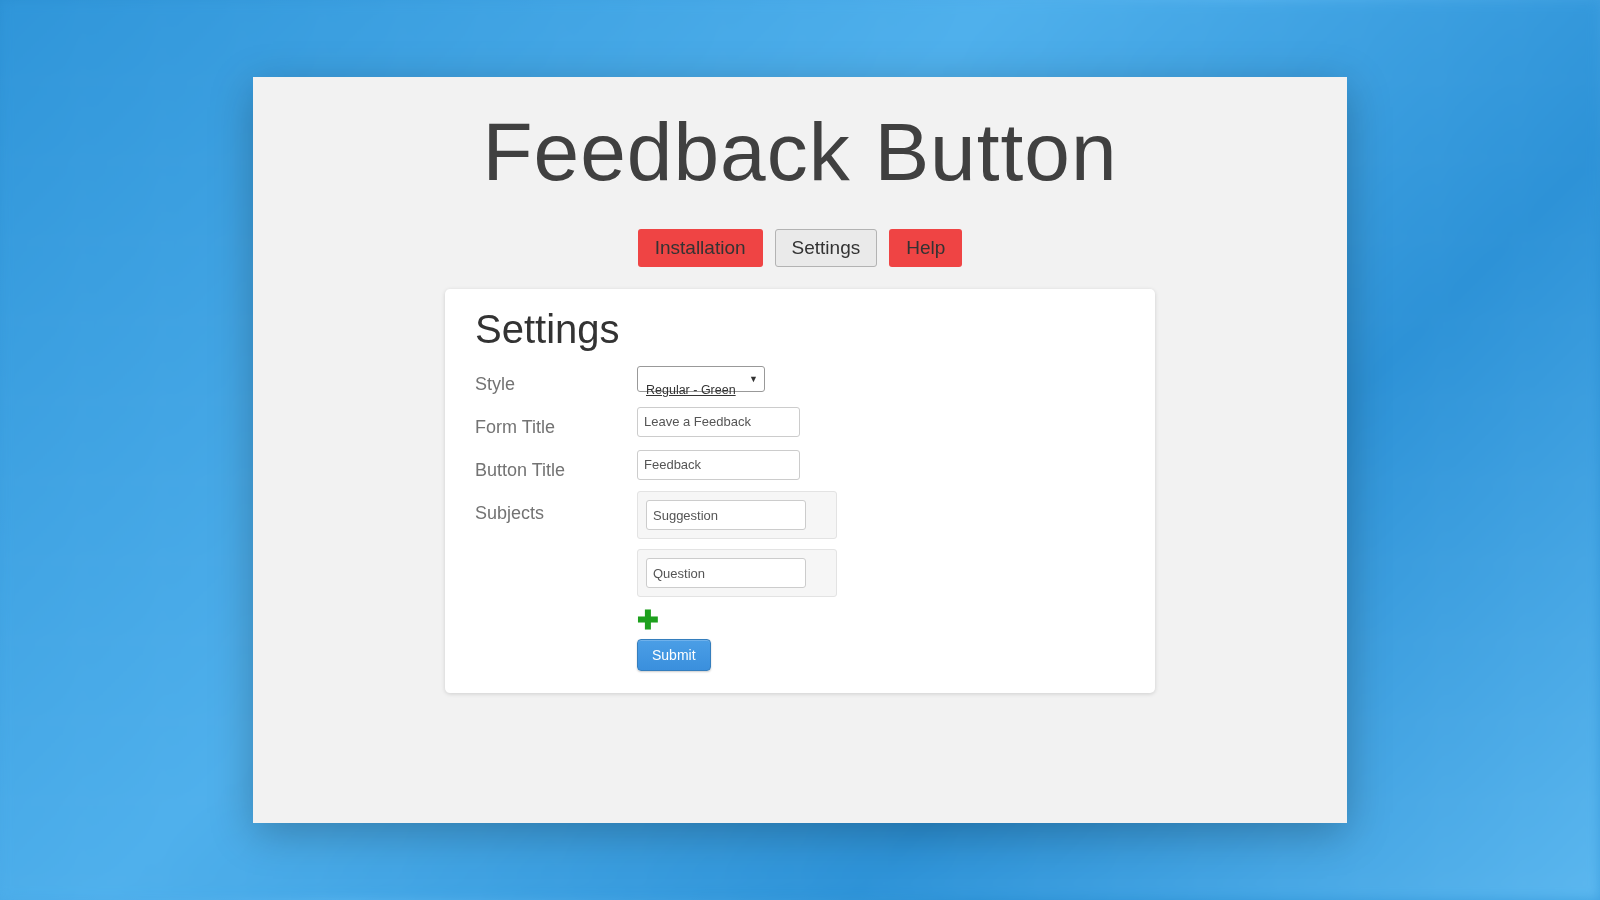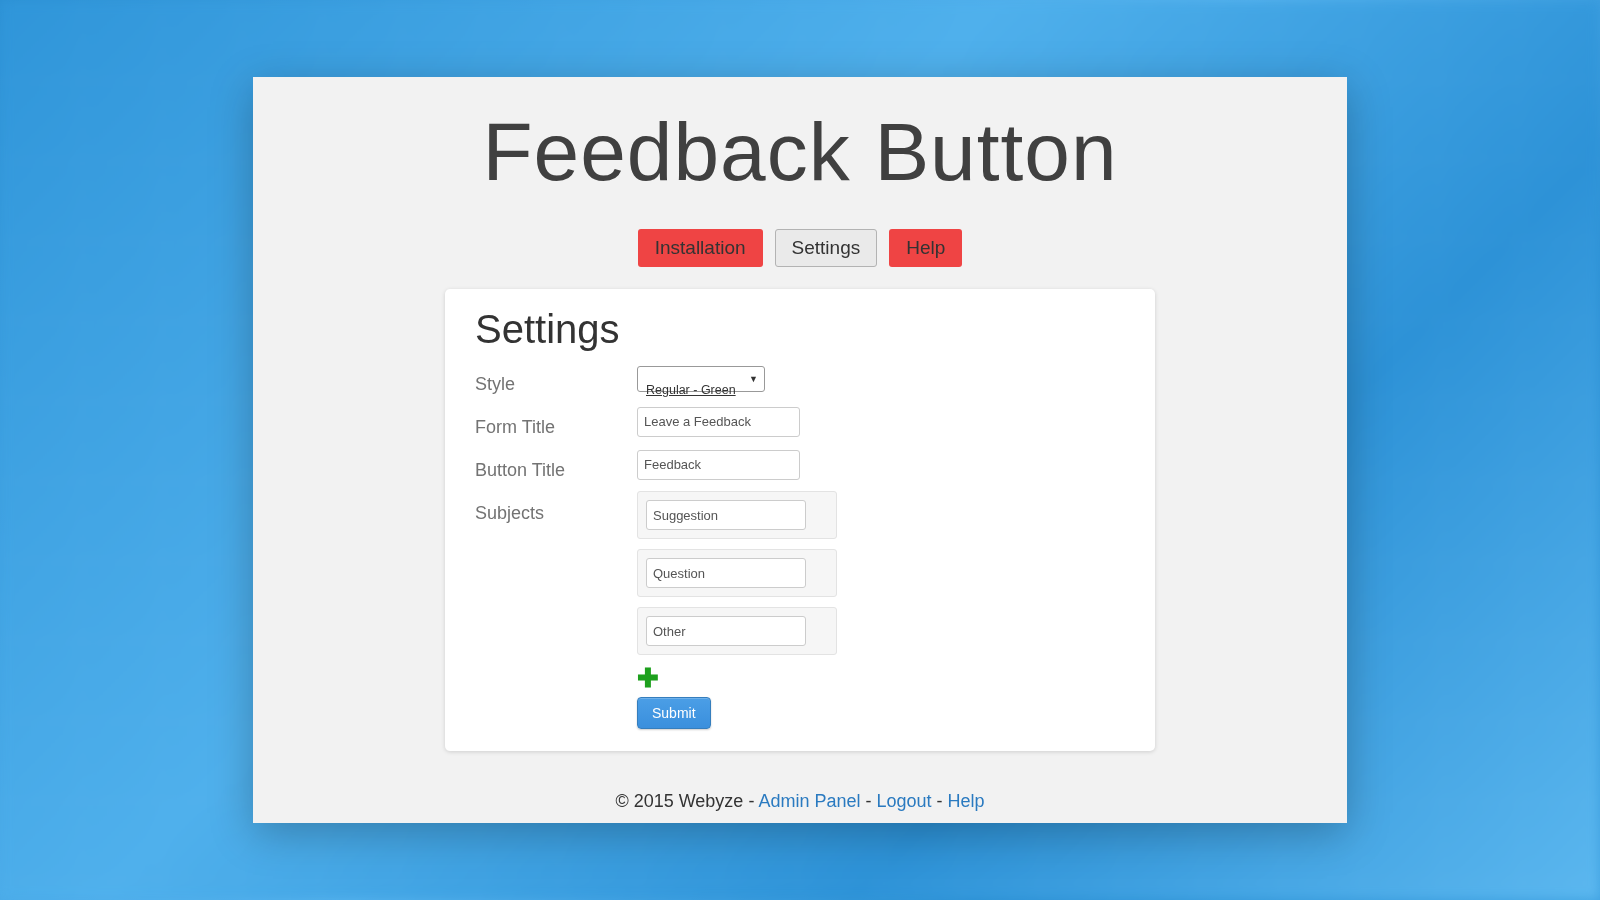--- a/index.html
+++ b/index.html
@@ -174,42 +174,25 @@
 
         <div class="subject-box">
           <input class="txt" value="Question" style="">
           <span class="trash">
             <svg viewBox="0 0 14 16">
                 <path fill="#333" d="M1 3h12l-1 12a1 1 0 0 1-1 1H3a1 1 0 0 1-1-1L1 3zm3-3h6l1 2H3l1-2zM4 6v7h1V6H4zm2.5 0v7h1V6h-1zM9 6v7h1V6H9z"></path>
               </svg>
           </span>
         </div>
 
-        <div class="subject-box">
-          <input class="txt" value="Other" style="">
-          <span class="trash">
-            <svg viewBox="0 0 14 16">
-                <path fill="#333" d="M1 3h12l-1 12a1 1 0 0 1-1 1H3a1 1 0 0 1-1-1L1 3zm3-3h6l1 2H3l1-2zM4 6v7h1V6H4zm2.5 0v7h1V6h-1zM9 6v7h1V6H9z"></path>
-              </svg>
-          </span>
-        </div>
 
         <div class="plus">
           <span>✚</span>
         </div>
 
         <button class="submit">Submit</button>
       </div>
     </div>
 
   </div>
 
-  <div class="footer">
-    <span>© 2015 Webyze</span>
-    <span class="sep"> - </span>
-    <a>Admin Panel</a>
-    <span class="sep"> - </span>
-    <a>Logout</a>
-    <span class="sep"> - </span>
-    <a>Help</a>
-  </div>
 
 </div>
 
 </body></html>

